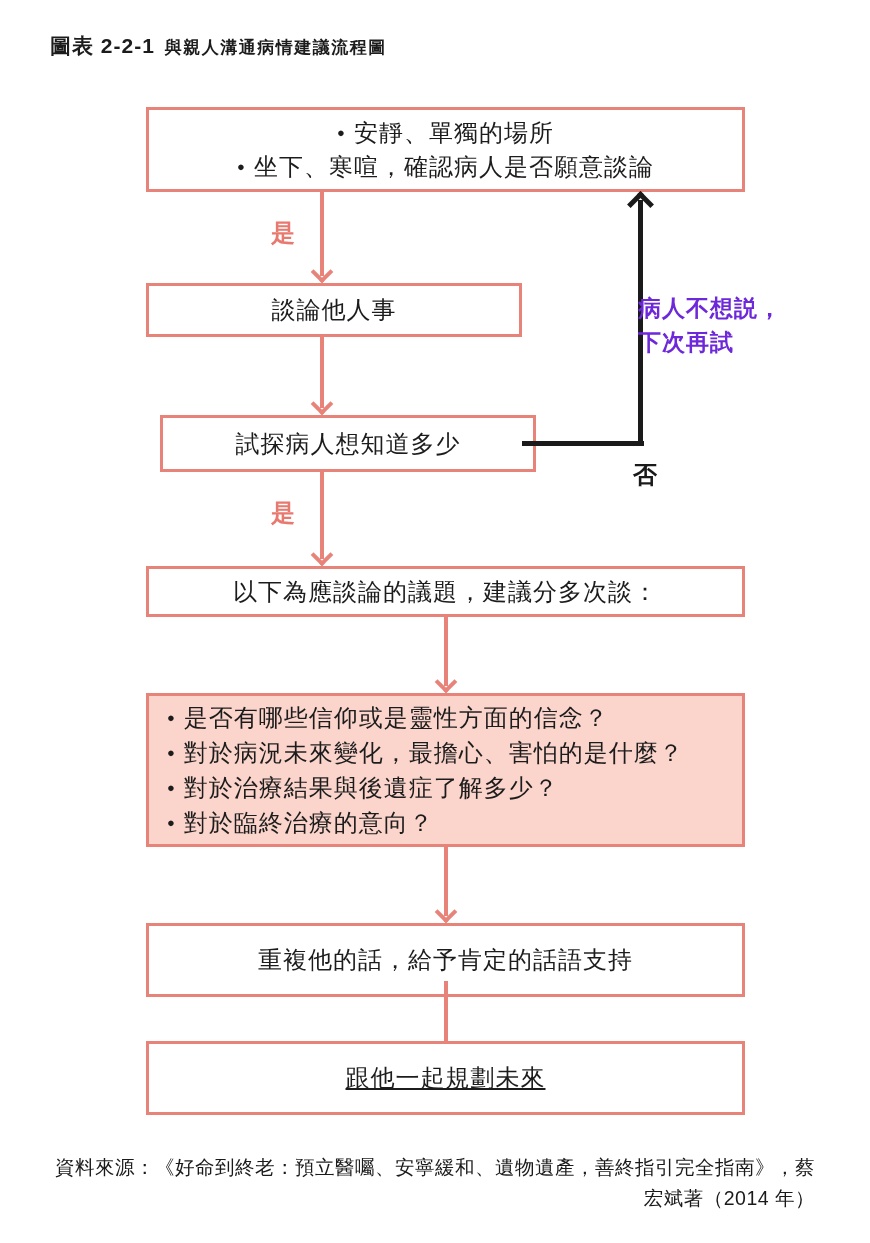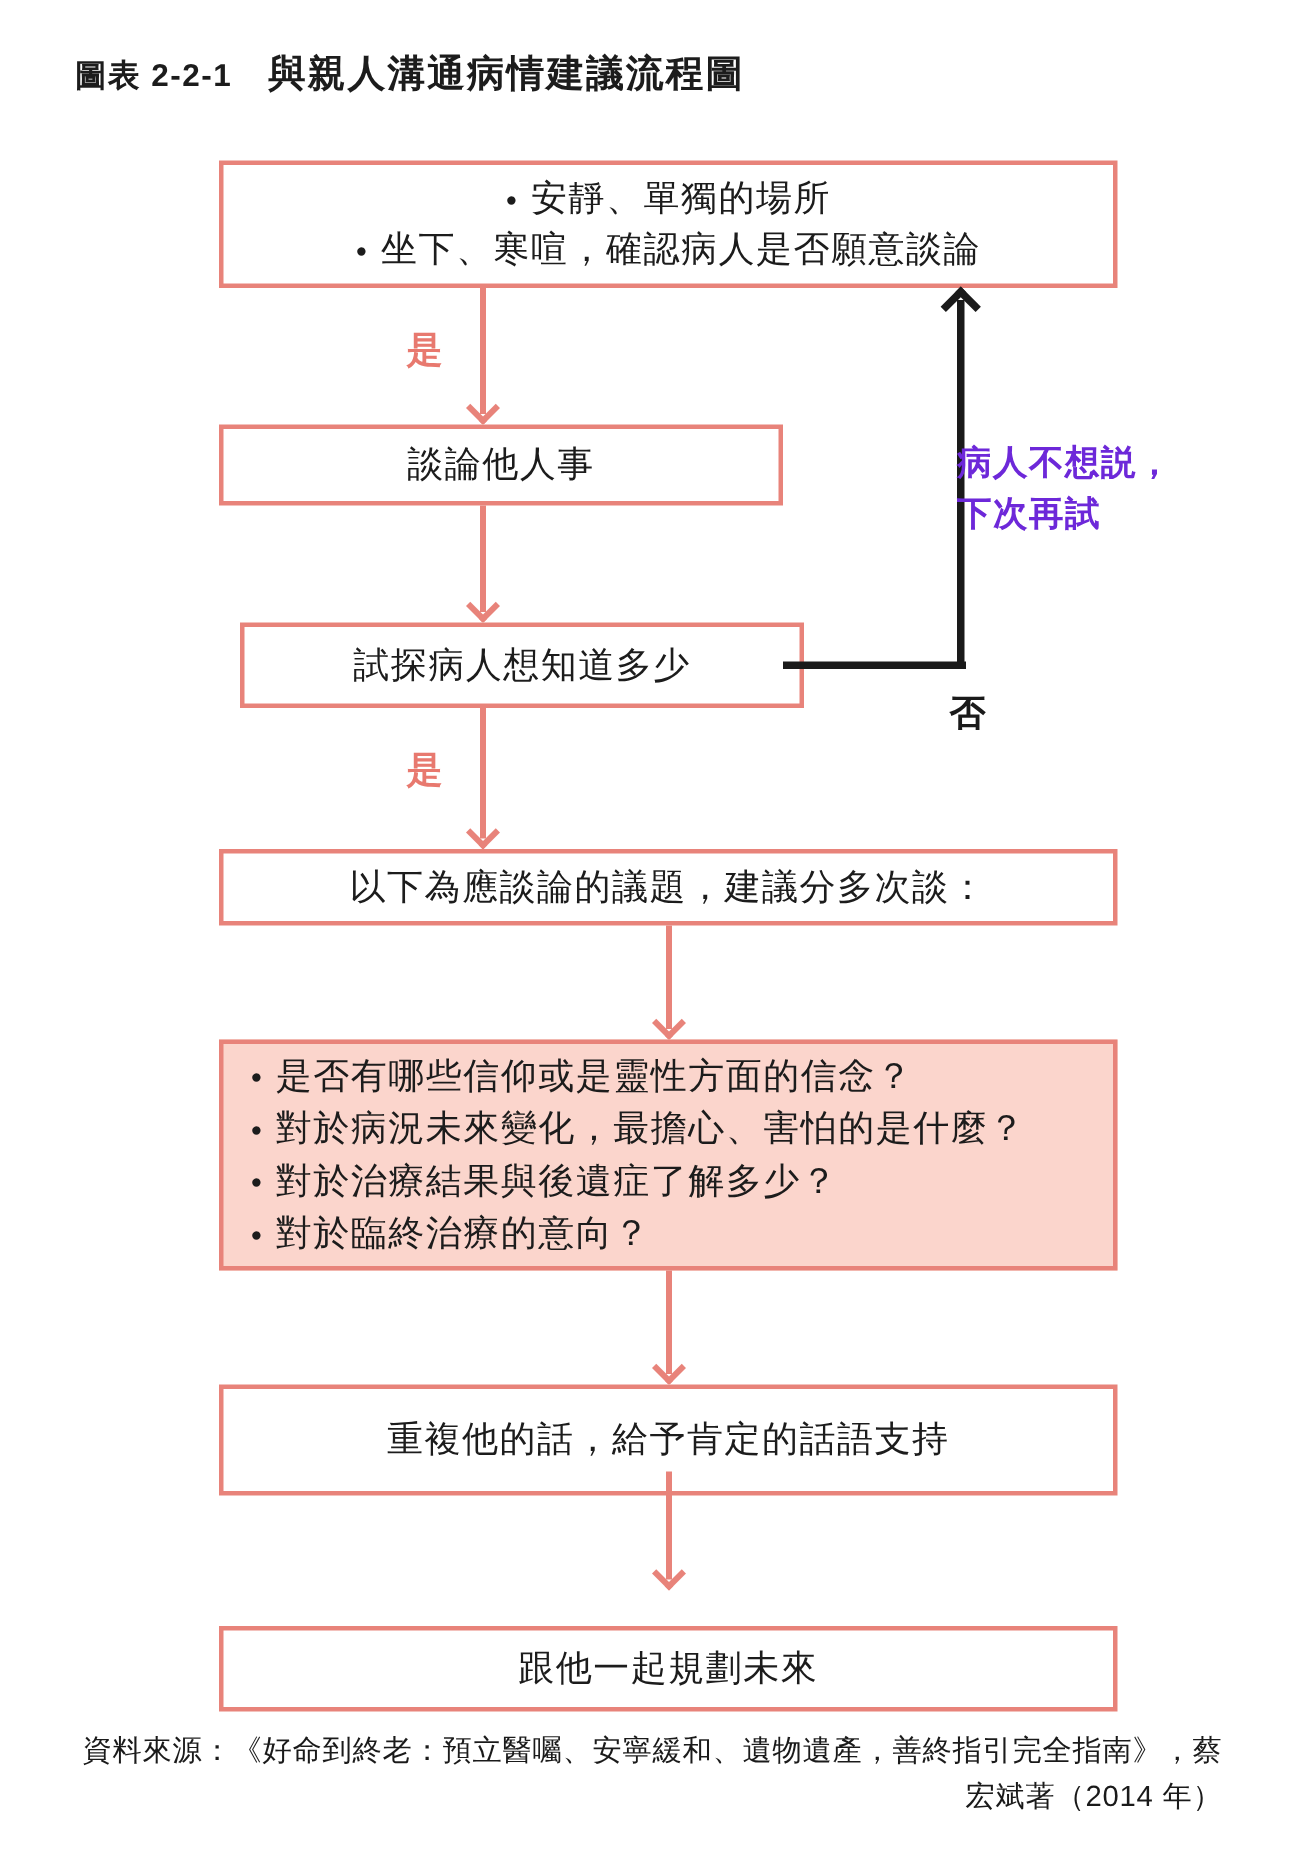--- a/index.html
+++ b/index.html
@@ -7,25 +7,25 @@
     position:relative;
     width:870px;height:1243px;
     background:#ffffff;
     font-family:"Liberation Sans","DejaVu Sans",sans-serif;
     color:#1c1c1c;
     overflow:hidden;
   }
   
   .fig-title{
     position:absolute;left:50px;top:32px;
-    display:flex;align-items:baseline;gap:24px;
+    display:flex;align-items:baseline;gap:10px;
     font-weight:bold;white-space:nowrap;
   }
   .fig-title .num{font-size:21px;letter-spacing:1px;}
-  .fig-title .main{font-size:25px;letter-spacing:1.5px;}
+  .fig-title .main{font-size:17px;letter-spacing:1.5px;}
   
   .box{
     position:absolute;box-sizing:border-box;
     border:3px solid #E8837A;background:#ffffff;
     display:flex;flex-direction:column;
     align-items:center;justify-content:center;
     font-size:24px;letter-spacing:1px;line-height:34px;
   }
   .box.filled{background:#FBD5CC;align-items:flex-start;justify-content:center;padding:6px 18px;}
   .bullet-line{display:flex;align-items:center;white-space:nowrap;}
@@ -157,21 +157,21 @@
 
   <div class="box" style="left:146px;top:923px;width:599px;height:74px;">
     <span>重複他的話，給予肯定的話語支持</span>
   </div>
 
   <div class="arrow" style="left:434px;top:981px;height:79px;">
     <div class="shaft"></div>
     <div class="head-down"></div>
   </div>
 
-  <div class="box" style="left:146px;top:1084px;width:599px;height:57px;">
+  <div class="box" style="left:146px;top:1041px;width:599px;height:74px;text-decoration:underline;">
     <span>跟他一起規劃未來</span>
   </div>
 
   <div class="source">
     <div>資料來源：《好命到終老：預立醫囑、安寧緩和、遺物遺產，善終指引完全指南》，蔡</div>
     <div class="l2">宏斌著（2014 年）</div>
   </div>
 
 </div>
 

